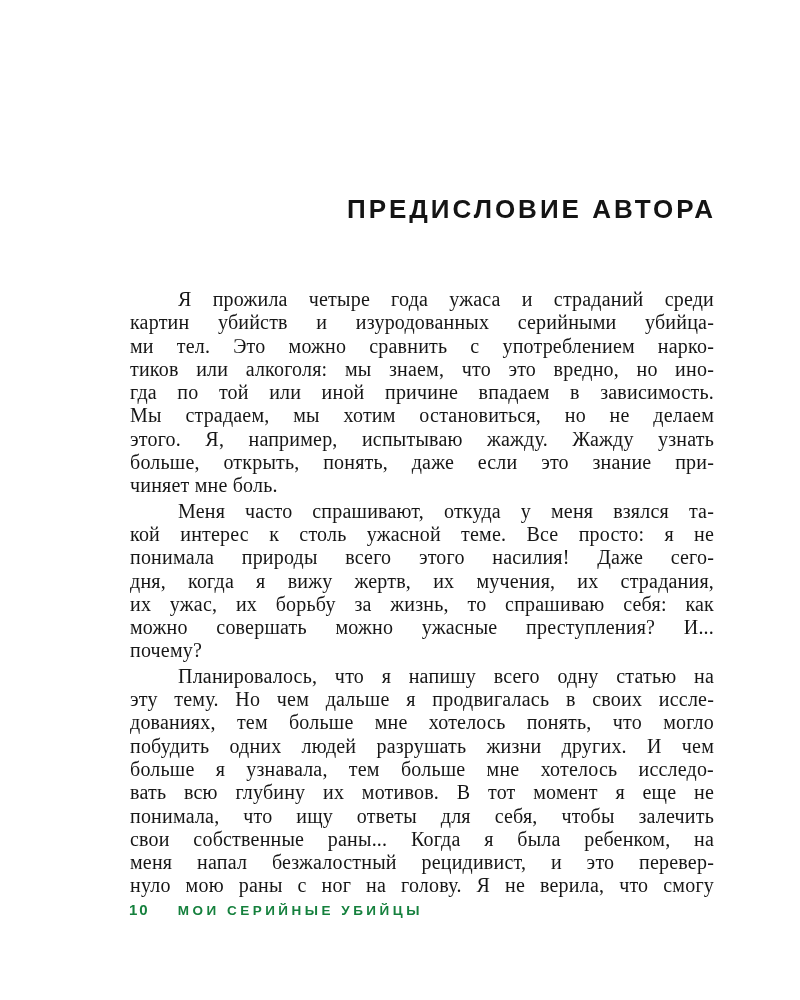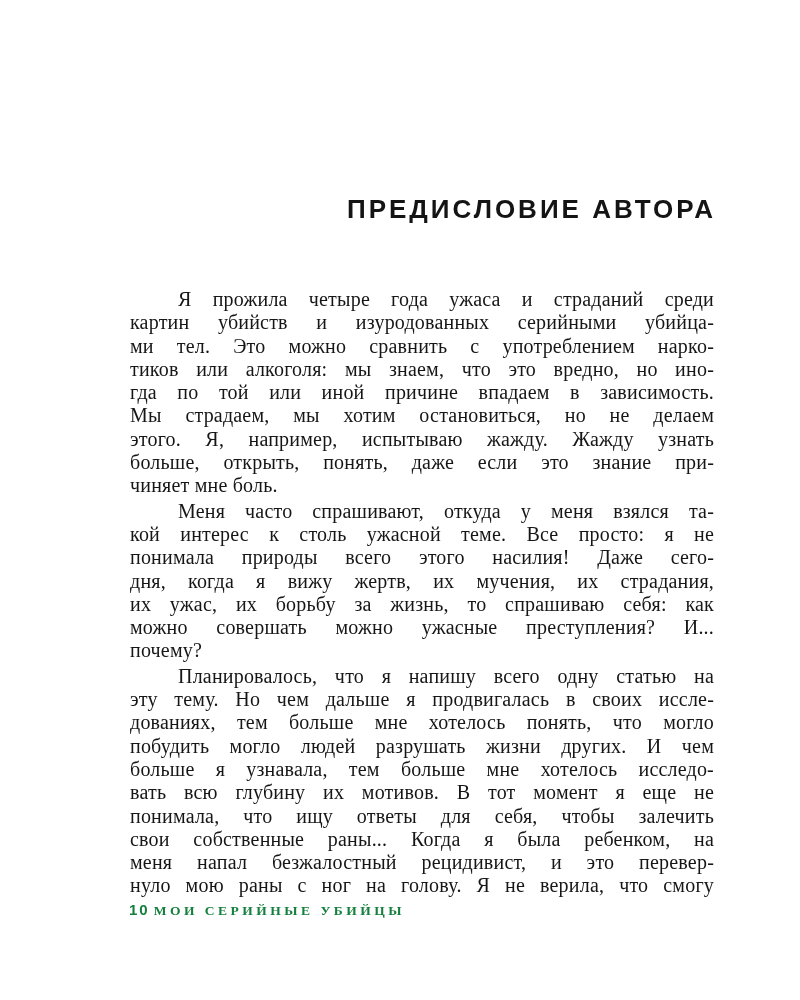--- a/index.html
+++ b/index.html
@@ -55,22 +55,21 @@
   }
   .pagenum {
     font-size:15px;
     font-weight:bold;
     letter-spacing:2px;
   }
   .runtitle {
     font-size:13.5px;
     font-weight:bold;
     letter-spacing:3.5px;
-    margin-left:2px;
-    font-family:Liberation Serif, serif;
+    margin-left:26px;
   }
 </style>
 </head>
 <body>
 
 <div class="page">
 
   <div class="heading">ПРЕДИСЛОВИЕ АВТОРА</div>
 
   <div class="bodytext">
@@ -94,21 +93,21 @@
       <div class="ln">дня, когда я вижу жертв, их мучения, их страдания,</div>
       <div class="ln">их ужас, их борьбу за жизнь, то спрашиваю себя: как</div>
       <div class="ln">можно совершать можно ужасные преступления? И...</div>
       <div class="ln short">почему?</div>
     </div>
 
     <div>
       <div class="ln first">Планировалось, что я напишу всего одну статью на</div>
       <div class="ln">эту тему. Но чем дальше я продвигалась в своих иссле-</div>
       <div class="ln">дованиях, тем больше мне хотелось понять, что могло</div>
-      <div class="ln">побудить могло людей разрушать жизни других. И чем</div>
+      <div class="ln">побудить одних людей разрушать жизни других. И чем</div>
       <div class="ln">больше я узнавала, тем больше мне хотелось исследо-</div>
       <div class="ln">вать всю глубину их мотивов. В тот момент я еще не</div>
       <div class="ln">понимала, что ищу ответы для себя, чтобы залечить</div>
       <div class="ln">свои собственные раны... Когда я была ребенком, на</div>
       <div class="ln">меня напал безжалостный рецидивист, и это перевер-</div>
       <div class="ln">нуло мою раны с ног на голову. Я не верила, что смогу</div>
     </div>
 
   </div>
 

